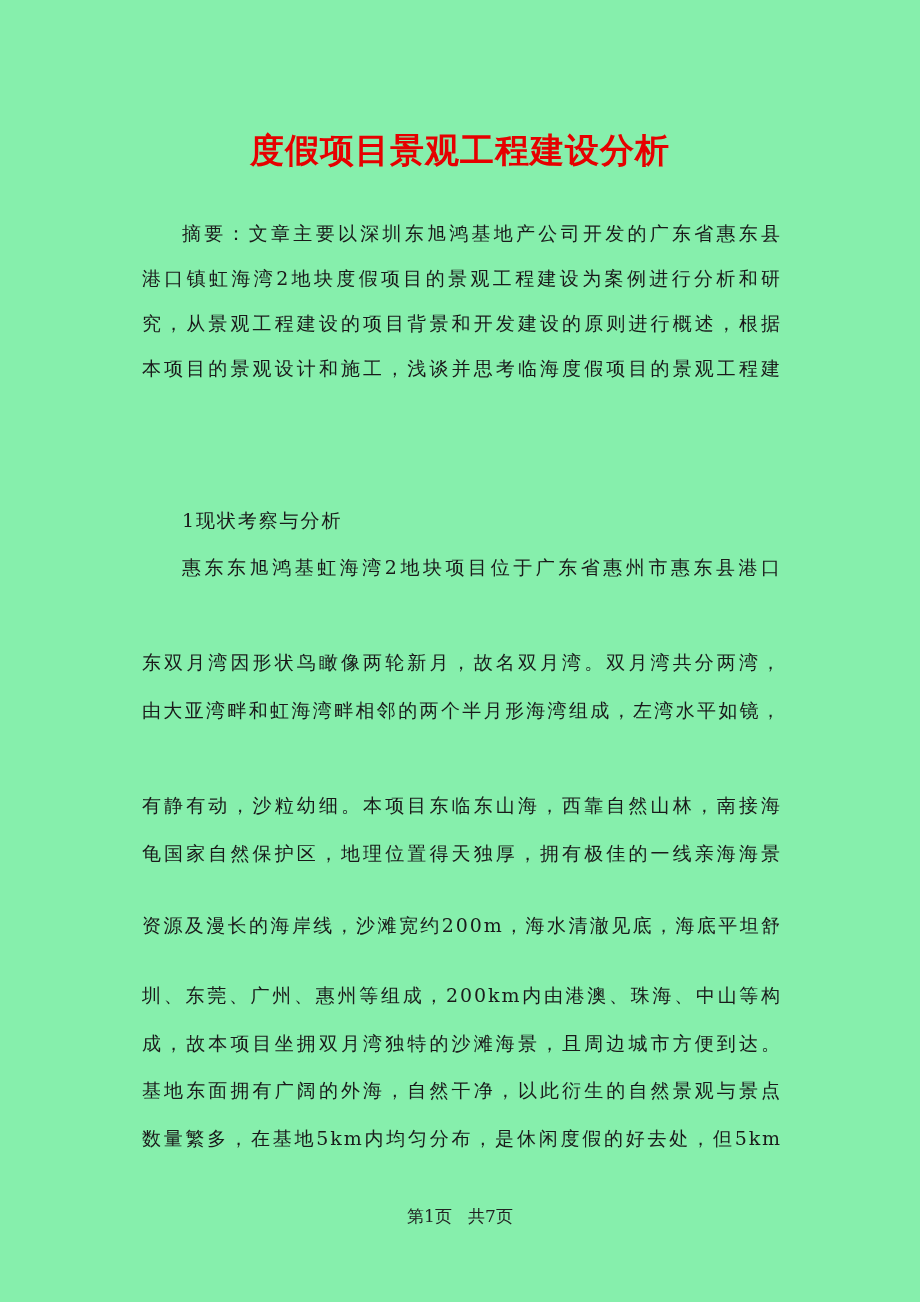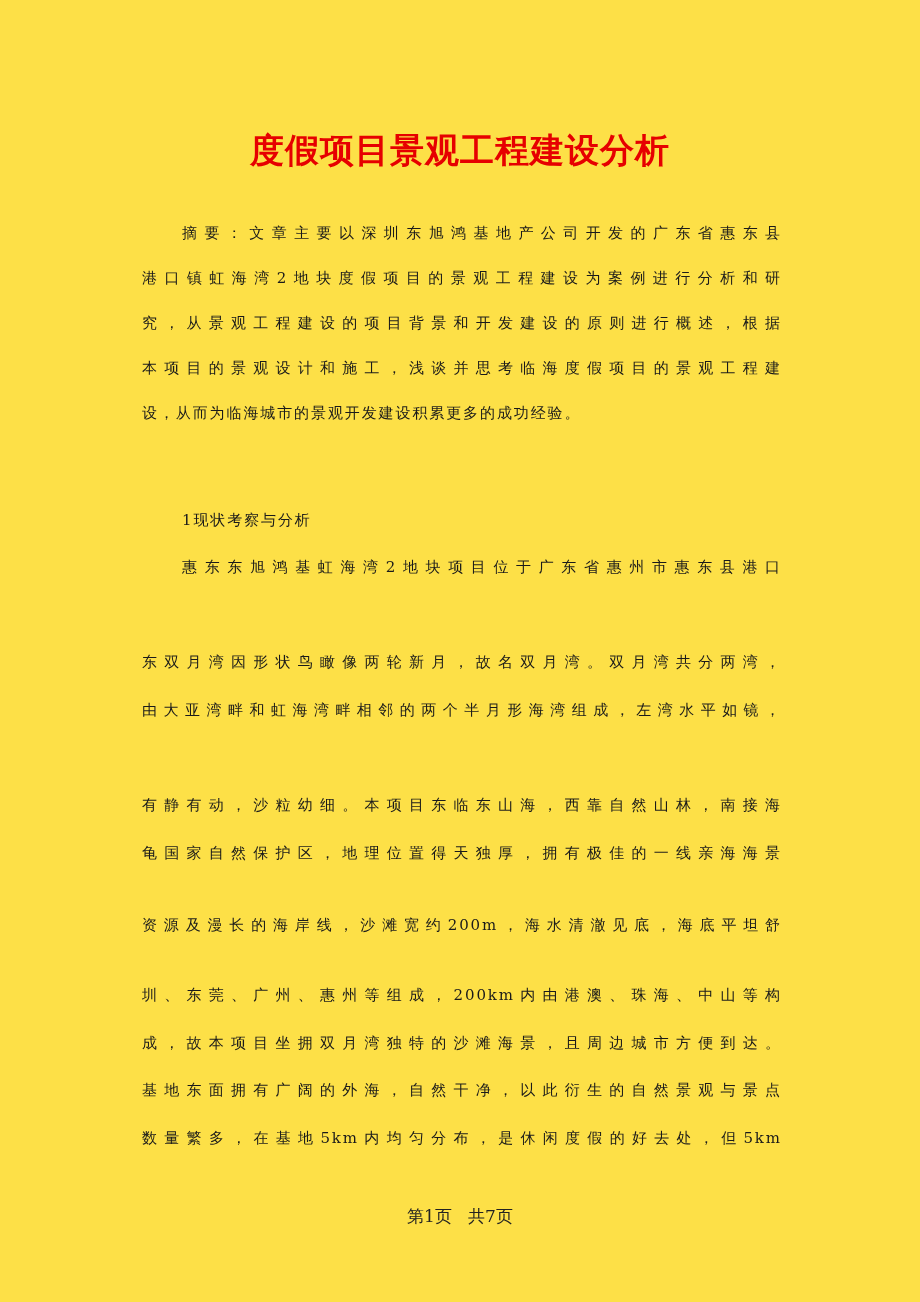--- a/index.html
+++ b/index.html
@@ -1,39 +1,38 @@
 <!DOCTYPE html>
 <html><head>
 <meta charset="utf-8">
 <style>
   html, body { margin: 0; padding: 0; background: #ffffff; }
   body { width: 920px; height: 1302px; position: relative; overflow: hidden;
          font-family: "DejaVu Serif", "Liberation Serif", serif; color: #1a1a1a; }
-  .page { position: absolute; left: 0; top: 0; width: 920px; height: 1302px; background: #fde047; }
+  .page { position: absolute; left: 0; top: 0; width: 920px; height: 1302px; background: #86efac; }
   .title { position: absolute; left: 0; width: 920px; top: 126px; text-align: center;
            font-family: "DejaVu Sans", "Liberation Sans", sans-serif; font-weight: bold;
            font-size: 34px; letter-spacing: 1px; line-height: 48px; }
-  .line { position: absolute; left: 142px; width: 640px; font-size: 15px; line-height: 30px;
+  .line { position: absolute; left: 142px; width: 640px; font-size: 19px; line-height: 30px;
           white-space: nowrap; letter-spacing: 1.9px; text-align: justify; text-align-last: justify; }
   .line.last { text-align-last: left; }
   .line.indent { left: 182px; width: 600px; }
   .footer { position: absolute; left: 0; width: 920px; top: 1206px; text-align: center;
             font-size: 17px; line-height: 20px; color: #222; }
 </style>
 </head>
 <body>
 
 <div class="page">
   <div class="title" style="color:#e60000;">度假项目景观工程建设分析</div>
 
   <div class="line indent" style="top:218px">摘要：文章主要以深圳东旭鸿基地产公司开发的广东省惠东县</div>
   <div class="line" style="top:263px">港口镇虹海湾2地块度假项目的景观工程建设为案例进行分析和研</div>
   <div class="line" style="top:308px">究，从景观工程建设的项目背景和开发建设的原则进行概述，根据</div>
   <div class="line" style="top:353px">本项目的景观设计和施工，浅谈并思考临海度假项目的景观工程建</div>
-  <div class="line last" style="top:398px">设，从而为临海城市的景观开发建设积累更多的成功经验。</div>
 
   <div class="line indent last" style="top:505px">1现状考察与分析</div>
 
   <div class="line indent" style="top:552px">惠东东旭鸿基虹海湾2地块项目位于广东省惠州市惠东县港口</div>
   <div class="line" style="top:647px">东双月湾因形状鸟瞰像两轮新月，故名双月湾。双月湾共分两湾，</div>
   <div class="line" style="top:695px">由大亚湾畔和虹海湾畔相邻的两个半月形海湾组成，左湾水平如镜，</div>
   <div class="line" style="top:790px">有静有动，沙粒幼细。本项目东临东山海，西靠自然山林，南接海</div>
   <div class="line" style="top:838px">龟国家自然保护区，地理位置得天独厚，拥有极佳的一线亲海海景</div>
   <div class="line" style="top:910px">资源及漫长的海岸线，沙滩宽约200m，海水清澈见底，海底平坦舒</div>
   <div class="line" style="top:980px">圳、东莞、广州、惠州等组成，200km内由港澳、珠海、中山等构</div>

